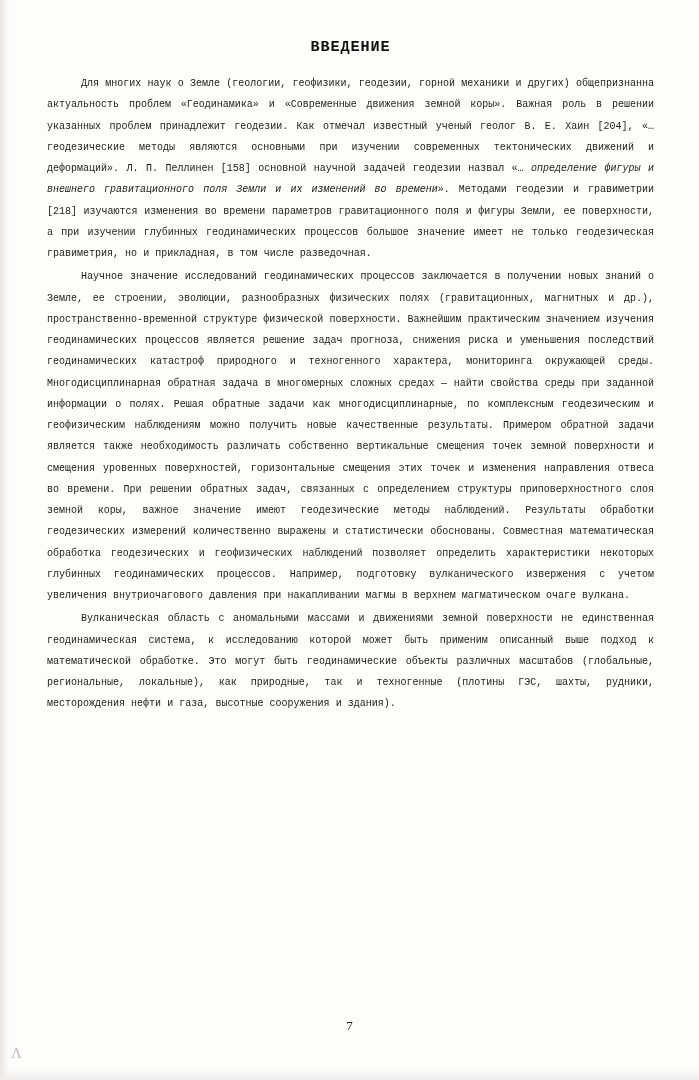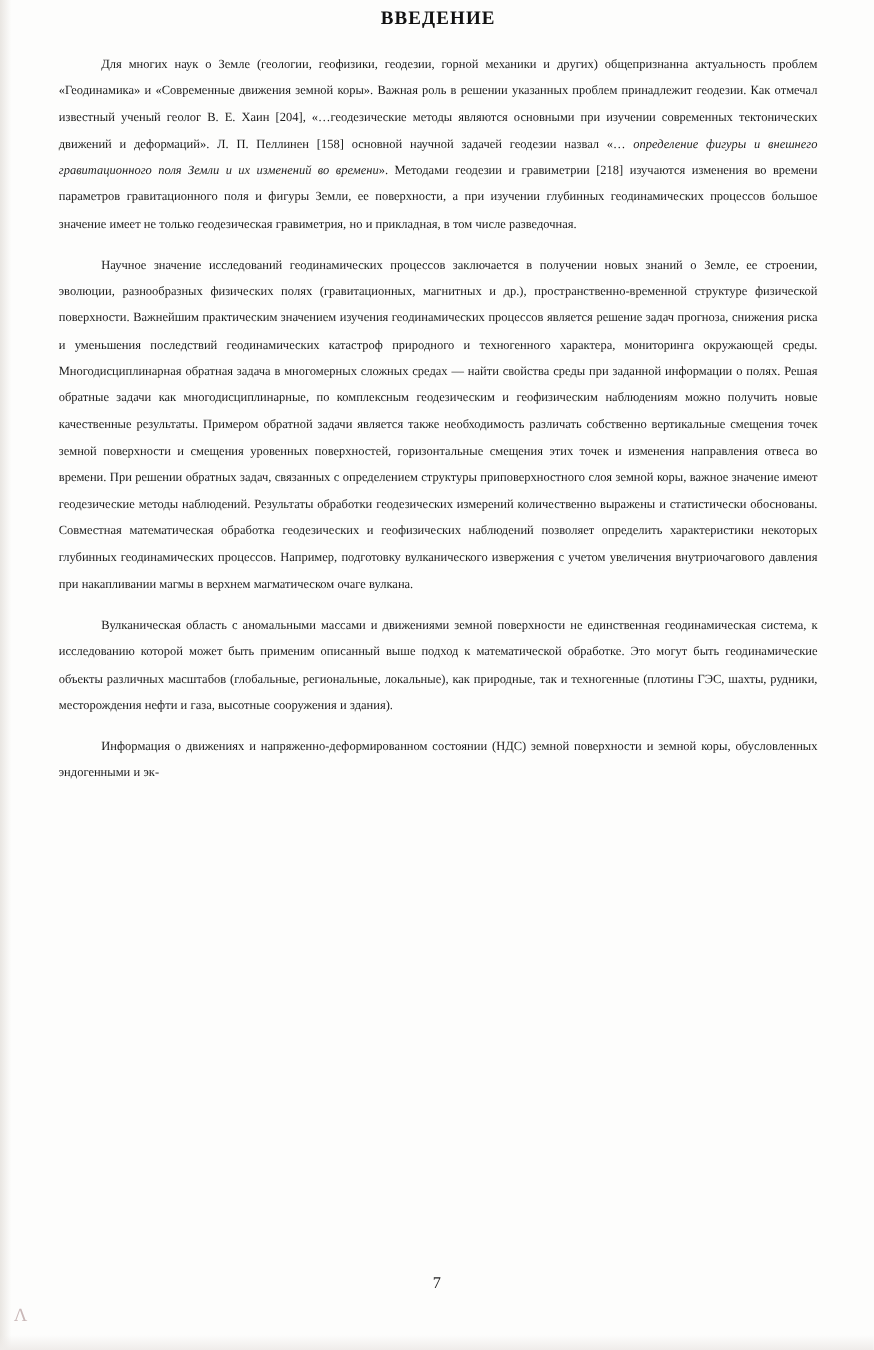--- a/index.html
+++ b/index.html
@@ -19,22 +19,23 @@
     position: absolute;
     left: 0;
     top: 0;
     width: 699px;
     height: 1080px;
     background: #fdfdfc;
   }
   .content {
     position: absolute;
     left: 47px;
-    top: 6px;
+    top: 38px;
     width: 607px;
+    font-family: Liberation Mono, monospace;
   }
   .doc-title {
     text-align: center;
     font-weight: bold;
     font-size: 15.2px;
     letter-spacing: 0.9px;
     margin: 0 0 17px 0;
     color: #111;
   }
   .para {
@@ -42,21 +43,21 @@
     text-align: justify;
     text-justify: inter-word;
     font-size: 10px;
     line-height: 21.25px;
     text-indent: 34px;
     color: #1b1b1b;
     hyphens: none;
     word-spacing: 0.1px;
   }
   .para + .para {
-    margin-top: 12px;
+    margin-top: 2px;
   }
   .para i {
     font-style: italic;
   }
   .page-number {
     position: absolute;
     left: 0;
     top: 1018px;
     width: 699px;
     text-align: center;
@@ -99,19 +100,18 @@
 <div class="page">
   <div class="scan-shadow-left"></div>
   <div class="scan-shadow-bottom"></div>
 
   <div class="content">
     <h1 class="doc-title">ВВЕДЕНИЕ</h1>
     <div id="body-text">
         <p class="para"><span>Для многих наук о Земле (геологии, геофизики, геодезии, горной механики и других) общепризнанна актуальность проблем «Геодинамика» и «Современные движения земной коры». Важная роль в решении указанных проблем принадлежит геодезии. Как отмечал известный ученый геолог В. Е. Хаин [204], «…геодезические методы являются основными при изучении современных тектонических движений и деформаций». Л. П. Пеллинен [158] основной научной задачей геодезии назвал «… </span><i>определение фигуры и внешнего гравитационного поля Земли и их изменений во времени</i><span>». Методами геодезии и гравиметрии [218] изучаются изменения во времени параметров гравитационного поля и фигуры Земли, ее поверхности, а при изучении глубинных геодинамических процессов большое значение имеет не только геодезическая гравиметрия, но и прикладная, в том числе разведочная.</span></p>
         <p class="para"><span>Научное значение исследований геодинамических процессов заключается в получении новых знаний о Земле, ее строении, эволюции, разнообразных физических полях (гравитационных, магнитных и др.), пространственно-временной структуре физической поверхности. Важнейшим практическим значением изучения геодинамических процессов является решение задач прогноза, снижения риска и уменьшения последствий геодинамических катастроф природного и техногенного характера, мониторинга окружающей среды. Многодисциплинарная обратная задача в многомерных сложных средах — найти свойства среды при заданной информации о полях. Решая обратные задачи как многодисциплинарные, по комплексным геодезическим и геофизическим наблюдениям можно получить новые качественные результаты. Примером обратной задачи является также необходимость различать собственно вертикальные смещения точек земной поверхности и смещения уровенных поверхностей, горизонтальные смещения этих точек и изменения направления отвеса во времени. При решении обратных задач, связанных с определением структуры приповерхностного слоя земной коры, важное значение имеют геодезические методы наблюдений. Результаты обработки геодезических измерений количественно выражены и статистически обоснованы. Совместная математическая обработка геодезических и геофизических наблюдений позволяет определить характеристики некоторых глубинных геодинамических процессов. Например, подготовку вулканического извержения с учетом увеличения внутриочагового давления при накапливании магмы в верхнем магматическом очаге вулкана.</span></p>
         <p class="para"><span>Вулканическая область с аномальными массами и движениями земной поверхности не единственная геодинамическая система, к исследованию которой может быть применим описанный выше подход к  математической обработке. Это могут быть геодинамические объекты различных масштабов (глобальные, региональные, локальные), как природные, так и техногенные (плотины ГЭС, шахты, рудники, месторождения нефти и газа, высотные сооружения и здания).</span></p>
-        <p class="para"><span>Информация о движениях и напряженно-деформированном состоянии (НДС) земной поверхности и земной коры, обусловленных эндогенными и эк-</span></p>
       </div>
   </div>
 
   <div class="page-number">7</div>
   <div class="edge-mark">Λ</div>
 </div>
 
 </body></html>

